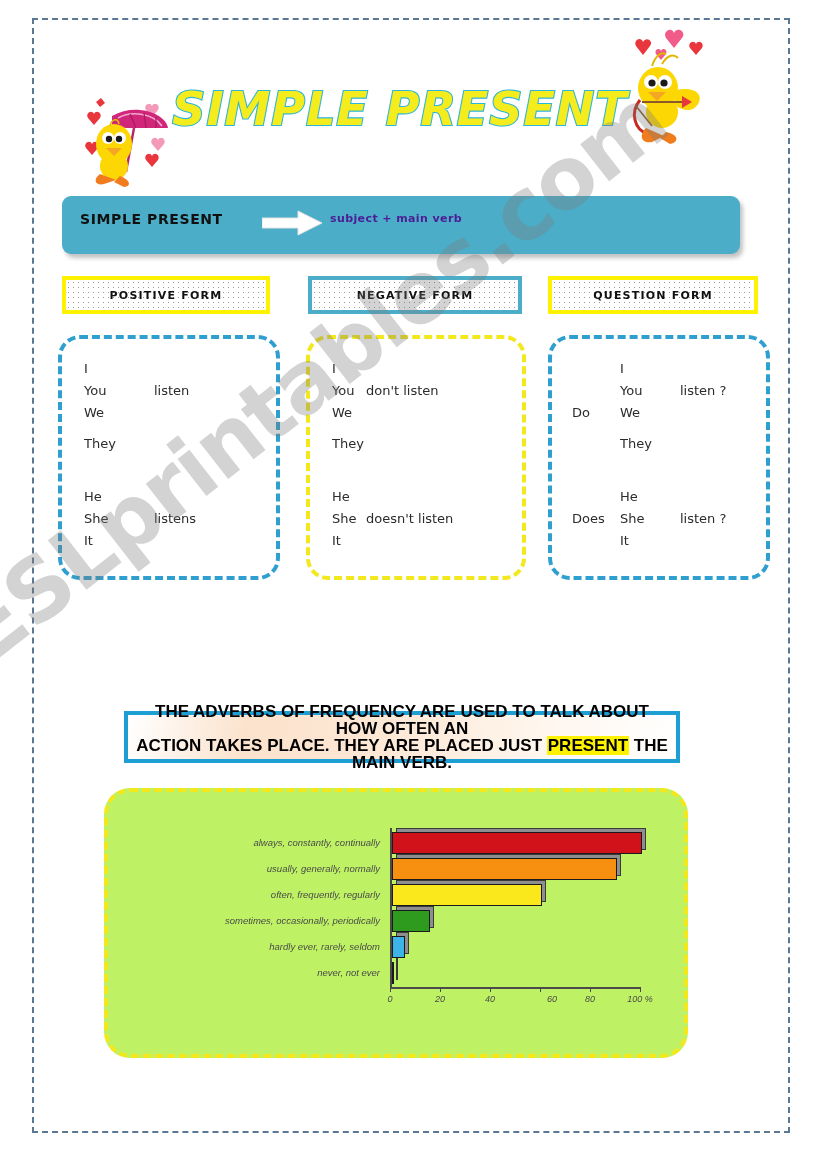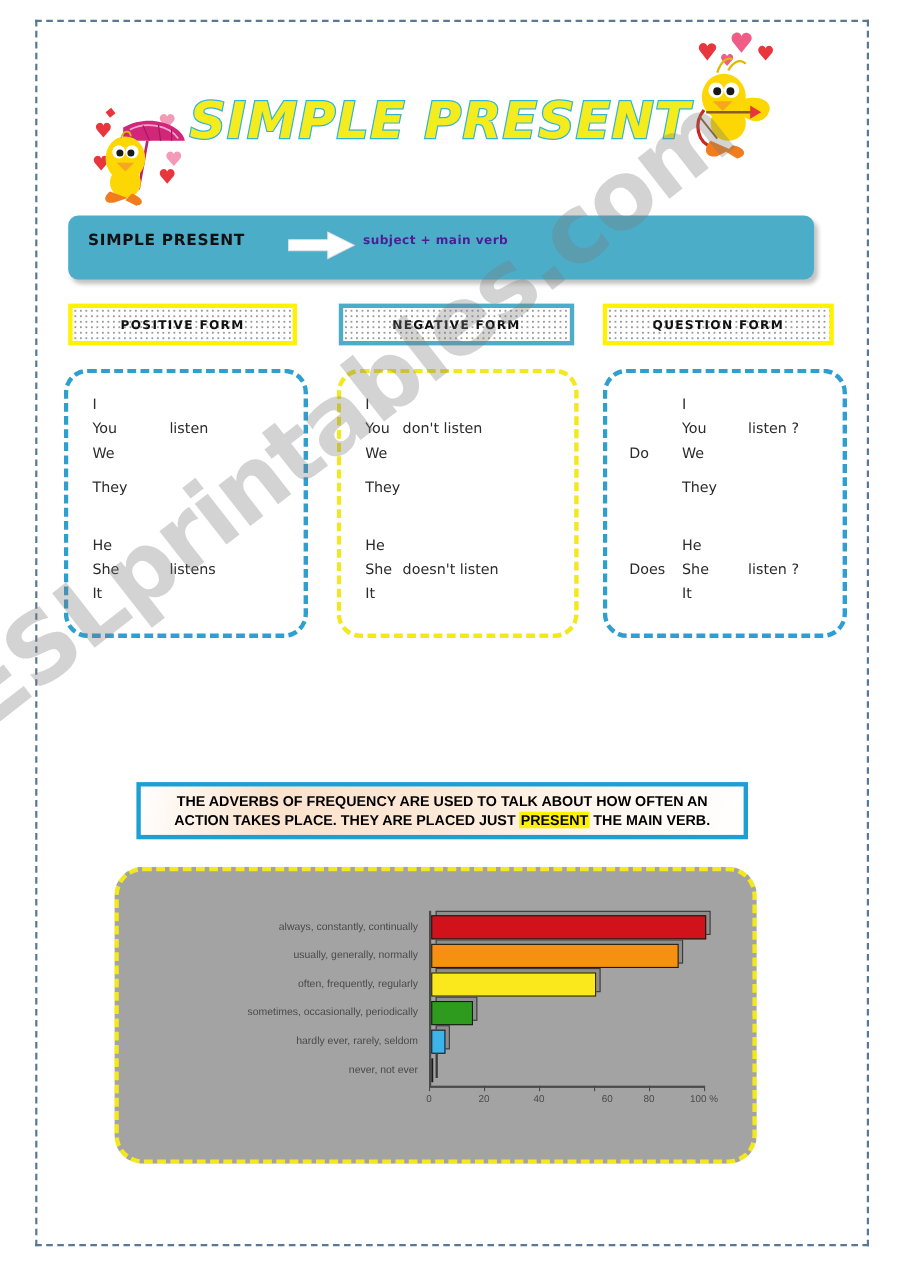--- a/index.html
+++ b/index.html
@@ -168,35 +168,36 @@
     border: 4px solid #1e9fd4;
     background: linear-gradient(100deg,
         #ffffff 0%, #fbe2cc 22%, #fde8d6 48%, #fff6ee 75%, #ffffff 100%);
     display: flex;
     align-items: center;
     justify-content: center;
   }
   .info-text {
     font-family: "Liberation Sans", sans-serif;
     font-weight: bold;
-    font-size: 13px;
+    font-size: 17px;
     line-height: 17px;
     color: #000000;
     text-align: center;
     padding: 0 6px;
   }
   .hl { background: #fff200; padding: 0 1px; }
   
   .chart-frame {
     position: absolute;
     left: 104px; top: 788px;
     width: 584px; height: 270px;
     border: 4px dashed #f2e81c;
     border-radius: 26px;
-    background: #a3a3a3;
+    background: #bef264;
+    font-style: italic;
   }
   .chart {
     position: absolute;
     left: 30px; top: 36px;
     width: 524px; height: 196px;
   }
   .chart-labels {
     position: absolute;
     left: 0px; top: 0px;
     width: 248px;

